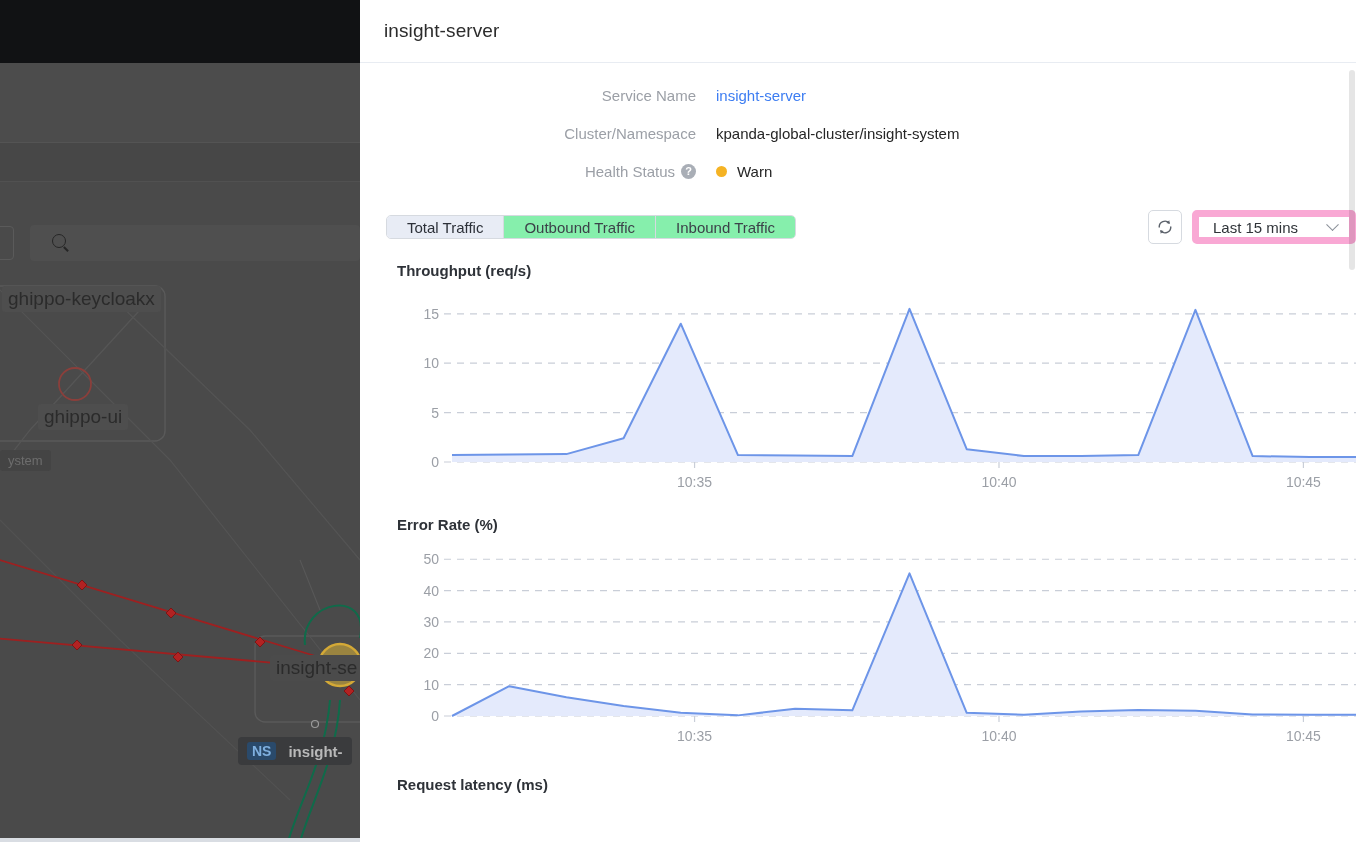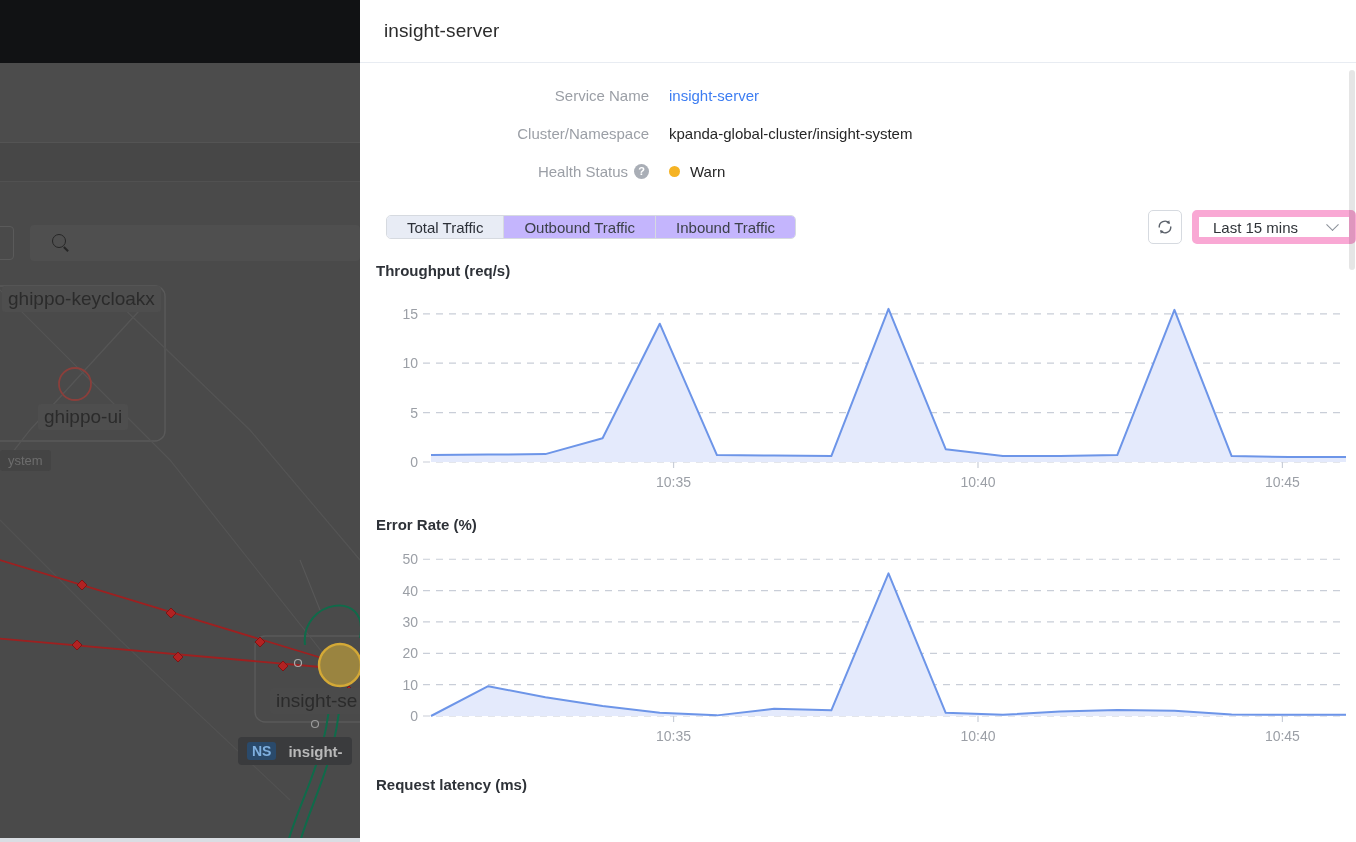--- a/index.html
+++ b/index.html
@@ -97,20 +97,21 @@
     letter-spacing: .1px;
   }
   #panel-body { padding: 0; position: relative; }
 
   
   .info-rows { padding-top: 24px; }
   .info-row {
     display: flex; align-items: flex-start;
     margin-bottom: 21px;
     font-size: 15px;
+    margin-left: 47px;
   }
   .info-label {
     width: 309px; text-align: right; padding-right: 20px;
     color: #9b9fa6; font-weight: 400;
     display: flex; align-items: center; justify-content: flex-end; gap: 6px;
   }
   .help-icon {
     display: inline-flex; align-items: center; justify-content: center;
     width: 15px; height: 15px; border-radius: 50%;
     background: #a9aeb6; color: #fff; font-size: 11px; font-weight: 700;
@@ -134,21 +135,21 @@
     display: flex; align-items: stretch;
     border: 1px solid #d6dae0; border-radius: 5px;
     overflow: hidden; height: 24px;
     background: #fff;
   }
   .tab {
     display: flex; align-items: center; justify-content: center;
     padding: 0 20px;
     font-size: 15px; color: #3c4149;
     border-right: 1px solid #d6dae0;
-    background: #c4b5fd; cursor: pointer;
+    background: #86efac; cursor: pointer;
     white-space: nowrap;
   }
   .tab:last-child { border-right: none; }
   .tab.active { background: #e8ecf5; color: #2c3038; }
 
   .time-ctrl { display: flex; align-items: stretch; height: 34px; padding-right: 0; }
   .refresh-btn {
     width: 34px; height: 34px;
     border: 1px solid #d6dae0; border-radius: 5px;
     display: flex; align-items: center; justify-content: center;
@@ -163,21 +164,21 @@
     padding: 0 12px 0 14px; cursor: pointer;
     font-size: 15px; color: #2f3338;
   }
   .chev {
     width: 9px; height: 9px;
     border-right: 1.6px solid #8a9099; border-bottom: 1.6px solid #8a9099;
     transform: rotate(45deg) translate(-2px,-2px);
   }
 
   
-  .chart-block { padding-left: 16px; margin-top: 18px; }
+  .chart-block { padding-left: 37px; margin-top: 18px; }
   .chart-title {
     font-size: 15px; font-weight: 700; color: #2e3238;
     margin-bottom: 6px;
   }
   .chart-canvas { position: relative; }
   svg.plot { display: block; }
   .axis-text { font-size: 14px; fill: #9b9fa6; font-family: "Liberation Sans", sans-serif; }
 
   
   .vscroll {
@@ -240,21 +241,21 @@
 
       <path d="M330,700 C325,760 300,800 288,842" stroke="#0f6b4a" stroke-width="2" fill="none"></path>
       <path d="M340,700 C336,760 312,800 300,842" stroke="#0f6b4a" stroke-width="2" fill="none"></path>
       <circle cx="315" cy="724" r="3.5" fill="none" stroke="#9a9a9a" stroke-width="1.2"></circle>
 
       <circle cx="340" cy="665" r="21" fill="#9a8440" stroke="#d4a936" stroke-width="2.4"></circle>
     </svg>
 
     <div class="node-label" style="left:2px; top:286px;">ghippo-keycloakx</div>
     <div class="node-label" style="left:38px; top:404px;">ghippo-ui</div>
-    <div class="node-label" style="left:270px; top:688px; background:#4b4b4b;">insight-se</div>
+    <div class="node-label" style="left:270px; top:655px; background:#4b4b4b;">insight-se</div>
 
     <div class="ns-tag" style="left:0px; top:450px;">ystem</div>
 
     <div class="ns-chip" style="left:238px; top:737px;">
       <span class="ns-badge">NS</span>
       <span>insight-</span>
     </div>
 
     <div class="hr-bottom"></div>
   </div>

